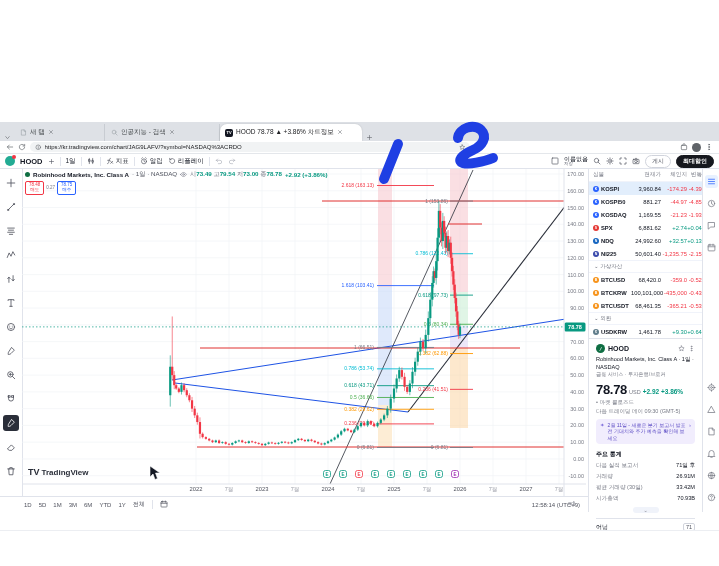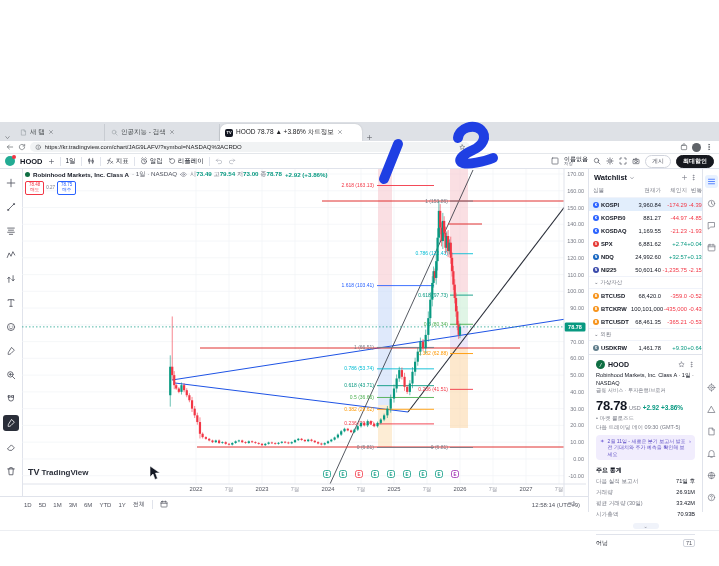--- a/index.html
+++ b/index.html
@@ -756,41 +756,20 @@
       <span class="vd"></span>
       <span><svg viewBox="0 0 24 24" width="8" height="8" fill="none" stroke="#50535e" stroke-width="2" stroke-linecap="round" stroke-linejoin="round">
           <rect x="3" y="5" width="18" height="16" rx="2"></rect>
           <path d="M3 10h18M8 3v4M16 3v4"></path>
         </svg></span>
       <span class="clock">12:58:14 (UTC+9)</span>
     </div>
   <span class="adj">adj</span>
 
   <div class="rpanel">
-    <div class="wl-head">
-      <span class="wl-title">Watchlist</span>
-      <span class="ibtn" id="wlChev">
-          <svg viewBox="0 0 24 24" width="6" height="6" fill="none" stroke="#787b86" stroke-width="2" stroke-linecap="round" stroke-linejoin="round">
-            <path d="M6 9l6 7 6-7"></path>
-          </svg>
-        </span>
-      <span class="spacer"></span>
-      <span class="ibtn" id="wlPlus">
-          <svg viewBox="0 0 24 24" width="7" height="7" fill="none" stroke="#787b86" stroke-width="2" stroke-linecap="round" stroke-linejoin="round">
-            <path d="M12 5v14M5 12h14"></path>
-          </svg>
-        </span>
-      <span class="ibtn" id="wlMenu">
-          <svg viewBox="0 0 24 24" width="7" height="7" fill="none" stroke="#787b86" stroke-width="2" stroke-linecap="round" stroke-linejoin="round">
-            <circle cx="12" cy="5" r="1.6"></circle>
-            <circle cx="12" cy="12" r="1.6"></circle>
-            <circle cx="12" cy="19" r="1.6"></circle>
-          </svg>
-        </span>
-    </div>
     <div class="wl-cols" id="wlCols">
         <span>심볼</span>
         <span>현재가</span>
         <span>체인지</span>
         <span>변동%</span>
       </div>
     <div id="wlRows">
         <div class="wl-row sel">
           <span class="wl-sym">
             <span class="cic" style="background: rgb(41, 98, 255);">K</span>

